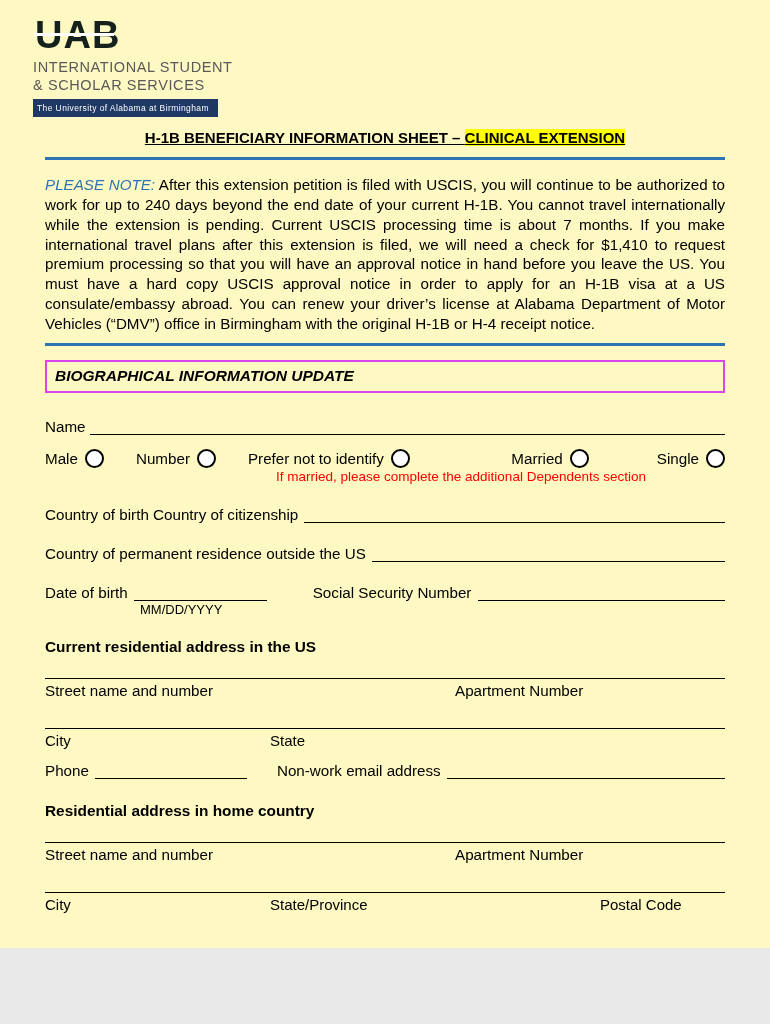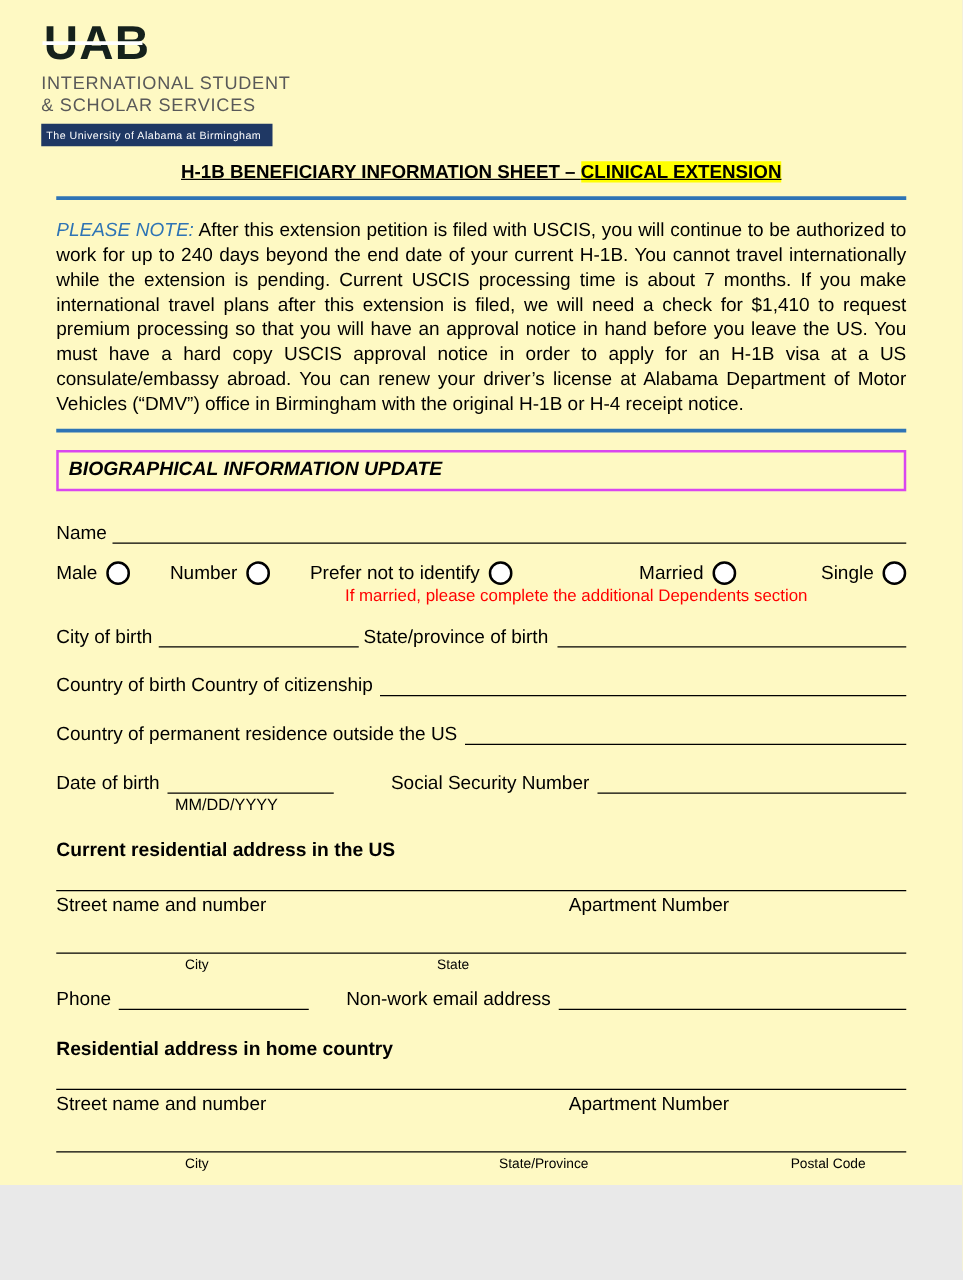--- a/index.html
+++ b/index.html
@@ -79,21 +79,21 @@
   .row-dob .line-dob { width:133px; margin-left:6px; }
   .row-dob .ssn-lbl { margin-left:46px; margin-right:7px; }
   .dob-format { font-size:13px; padding-left:95px; margin-top:1px; }
 
   .addr-header { margin-top:21px; font-size:15.4px; font-weight:bold; }
   .fl-1 { margin-top:22px; }
   .addr-labels { display:flex; font-size:15.2px; margin-top:3px; }
   .addr-labels .c1 { width:410px; }
   .addr-labels .c2 { flex:1; }
   .fl-2 { margin-top:29px; }
-  .city-labels { display:flex; font-size:11px; margin-top:3px;text-align:center; }
+  .city-labels { display:flex; font-size:15px; margin-top:3px; }
   .city-labels .c1 { width:225px; }
   .city-labels .c2 { width:185px; }
   .city-labels .c3 { flex:1; }
   .home-city-labels .c2 { width:330px; }
 
   .row-phone { margin-top:13px; }
   .row-phone .line-phone { width:152px; margin-left:6px; }
   .row-phone .email-lbl { margin-left:30px; margin-right:6px; }
 
   .home-header { margin-top:23px; }
@@ -152,26 +152,20 @@
         <span class="radio"></span>
       </div>
       <div class="g-item">
         <span>Single</span>
         <span class="radio"></span>
       </div>
     </div>
   </div>
   <div class="married-note">If married, please complete the additional Dependents section</div>
 
-  <div class="frow row-citybirth">
-    <span class="lbl">City of birth</span>
-    <span class="line line-mid"></span>
-    <span class="lbl lbl2">State/province of birth</span>
-    <span class="line grow"></span>
-  </div>
 
   <div class="frow row-gap">
     <span class="lbl">Country of birth Country of citizenship</span>
     <span class="line grow"></span>
   </div>
 
   <div class="frow row-gap">
     <span class="lbl">Country of permanent residence outside the US</span>
     <span class="line grow"></span>
   </div>

